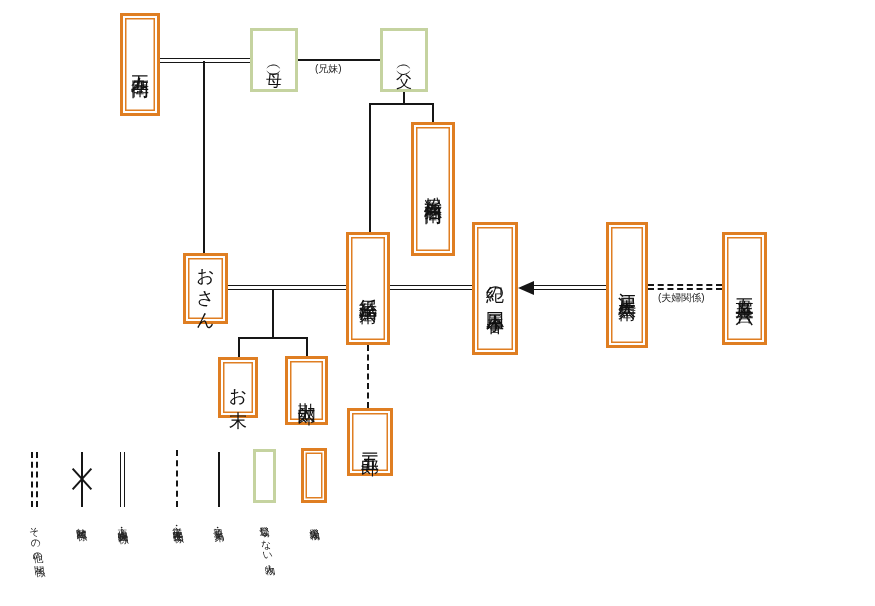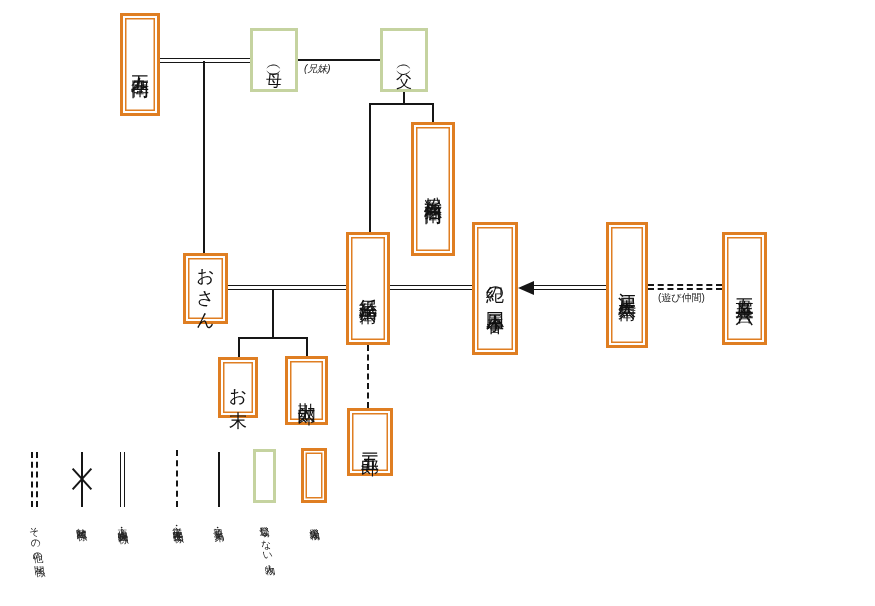--- a/index.html
+++ b/index.html
@@ -94,22 +94,22 @@
 
   <div class="ddash-h" style="left:648px;top:284px;width:74px;"></div>
 
   <div class="v" style="left:272px;top:290px;height:47px;"></div>
   <div class="h" style="left:238px;top:337px;width:69px;"></div>
   <div class="v" style="left:238px;top:337px;height:21px;"></div>
   <div class="v" style="left:306px;top:337px;height:20px;"></div>
 
   <div class="dash-v" style="left:367px;top:345px;height:63px;"></div>
 
-  <div class="edge-label" style="left:304px;top:62px;font-style:italic;">(兄妹)</div>
-  <div class="edge-label" style="left:658px;top:291px;">(遊び仲間)</div>
+  <div class="edge-label" style="left:315px;top:62px;">(兄妹)</div>
+  <div class="edge-label" style="left:658px;top:291px;">(夫婦関係)</div>
 
   <div class="node orange vtext" style="left:120px;top:13px;width:40px;height:103px;">五左衛門</div>
   <div class="node green vtext small-font" style="left:250px;top:28px;width:48px;height:64px;">（母）</div>
   <div class="node green vtext small-font" style="left:380px;top:28px;width:48px;height:64px;">（父）</div>
   <div class="node orange vtext" style="left:411px;top:122px;width:44px;height:134px;">粉屋孫右衛門</div>
   <div class="node orange vtext" style="left:183px;top:253px;width:45px;height:71px;">おさん</div>
   <div class="node orange vtext" style="left:346px;top:232px;width:44px;height:113px;">紙屋治兵衛</div>
   <div class="node orange vtext" style="left:472px;top:222px;width:46px;height:133px;">紀の国屋小春</div>
   <div class="node orange vtext" style="left:606px;top:222px;width:42px;height:126px;">江戸屋太兵衛</div>
   <div class="node orange vtext" style="left:722px;top:232px;width:45px;height:113px;">五貫屋善六</div>

